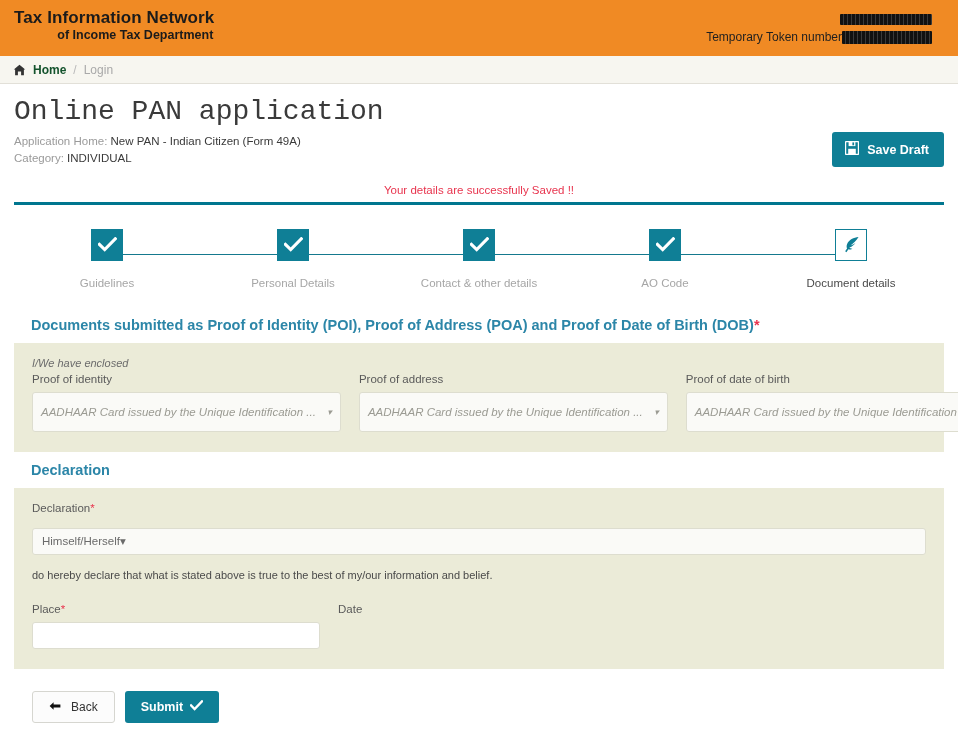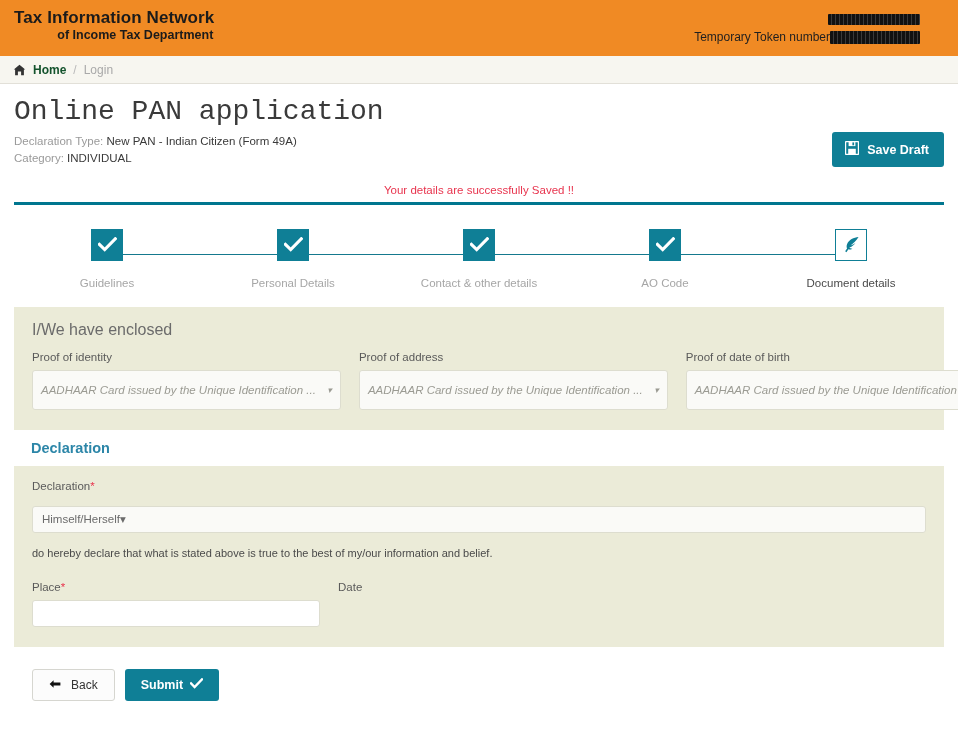--- a/index.html
+++ b/index.html
@@ -29,21 +29,21 @@
     letter-spacing: .1px;
   }
   .brand-line2 {
     font-size: 12.5px;
     font-weight: bold;
     text-align: right;
     padding-right: 1px;
   }
   .header-right {
     position: absolute;
-    right: 38px; top: 10px;
+    right: 26px; top: 10px;
     text-align: right;
     font-size: 12px;
     color: #1f1f1f;
     line-height: 1.5;
   }
   .redact {
     display: inline-block;
     vertical-align: middle;
     background: #111;
     color: transparent;
@@ -160,23 +160,24 @@
     color: #2c86a8;
     font-size: 14.5px;
     margin: 10px 0 10px 17px;
   }
   .req { color: #e8344e; }
   .panel {
     background: #ebebd8;
     padding: 14px 18px 20px 18px;
   }
   .panel-note {
-    font-size: 16px;
+    font-size: 11px;
     color: #6b6b6b;
-    margin-bottom: 12px;
+    margin-bottom: 4px;
+    font-style: italic;
   }
   .field-row { display: flex; gap: 18px; }
   .field { flex: 1; }
   .field-label {
     font-size: 11.5px;
     color: #5a5a5a;
     display: block;
     margin-bottom: 7px;
   }
   .select-box {
@@ -318,21 +319,21 @@
   </span>
   <a class="crumb-home" href="#">Home</a>
   <span class="crumb-sep">/</span>
   <span class="crumb-current">Login</span>
 </div>
 
 <div class="page-wrap">
 
   <h1 class="page-title">Online PAN application</h1>
   <div class="meta-line">
-    <span>Declaration Type:</span>
+    <span>Application Home:</span>
     <span class="val">New PAN - Indian Citizen (Form 49A)</span>
   </div>
   <div class="meta-line">
     <span>Category:</span>
     <span class="val">INDIVIDUAL</span>
   </div>
 
   <button class="save-draft">
     <span>
       <svg width="14" height="14" viewBox="0 0 14 14">
@@ -387,20 +388,23 @@
           <div class="step-box">
             <svg width="19" height="19" viewBox="0 0 20 20">
               <path d="M17.4 2.2 C12.4 2.6 7.2 5.3 5.4 9.6 C4.6 11.5 4.8 13.1 5.3 14.1 L3.3 17.2 L4.7 18.1 L6.7 15.1 C7.8 15.5 9.4 15.4 10.9 14.4 C9.2 14.3 8.1 13.7 7.6 13.2 C10.2 12.4 12.6 10.6 14.1 8.3 C12.6 9.5 10.8 10.5 9.0 11.0 C11.9 9.0 15.3 6.0 17.4 2.2 Z" fill="#0f7f96"></path>
             </svg>
           </div>
           <div class="step-label">Document details</div>
         </div>
       </div>
   </div>
 
+  <h2 class="section-heading">
+    <span>Documents submitted as Proof of Identity (POI), Proof of Address (POA) and Proof of Date of Birth (DOB)</span><span class="req">*</span>
+  </h2>
 
   <div class="panel">
     <div class="panel-note">I/We have enclosed</div>
     <div class="field-row" id="doc-fields">
         <div class="field">
           <label class="field-label">Proof of identity</label>
           <div class="select-box">
             <span>AADHAAR Card issued by the Unique Identification ...</span>
             <span class="caret">▾</span>
           </div>

